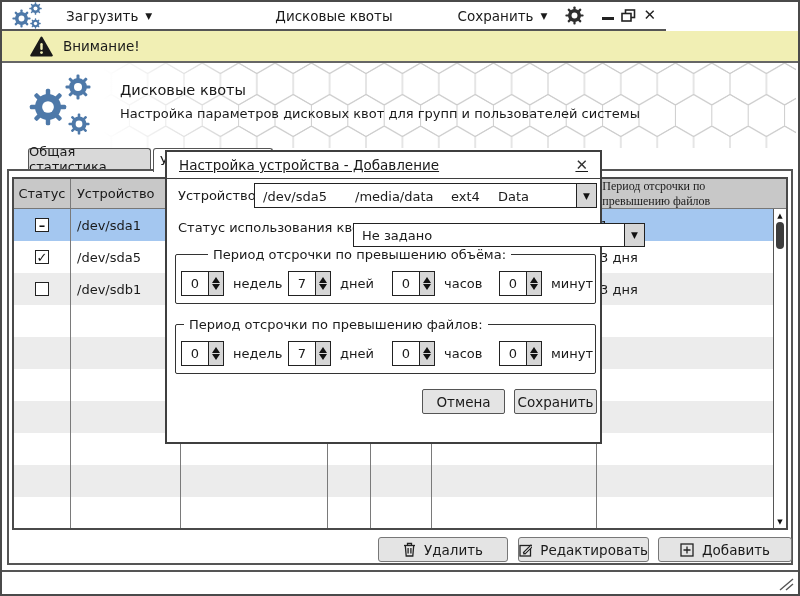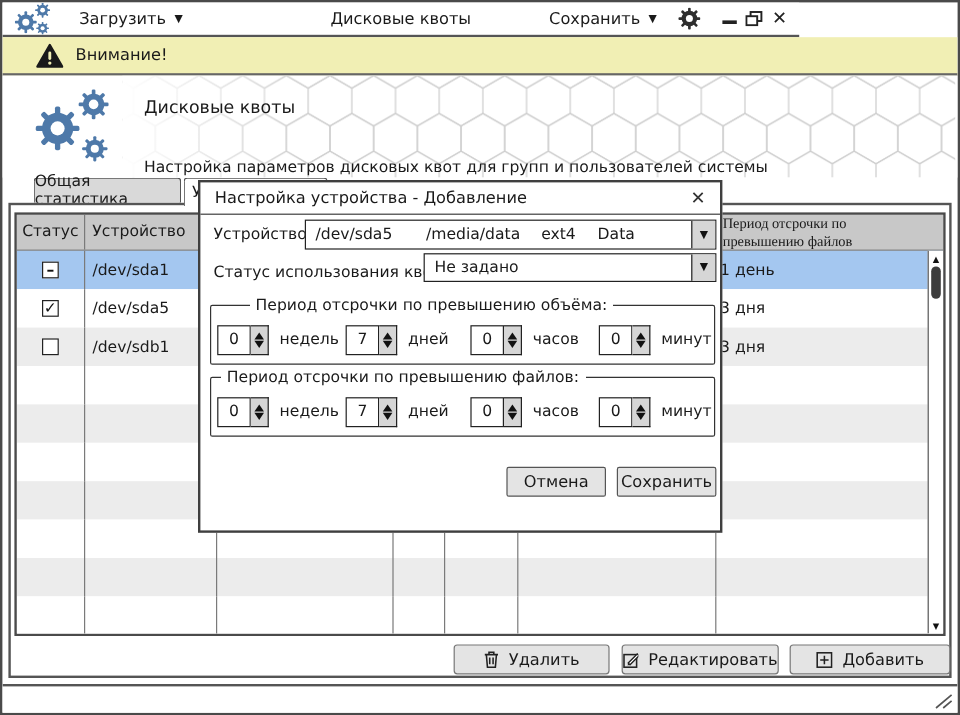--- a/index.html
+++ b/index.html
@@ -24,21 +24,21 @@
   
   .warnbar { position:absolute; left:0; top:29px; width:796px; height:32px;
              background:#f1efb4; border-bottom:2px solid #666;
              display:flex; align-items:center; gap:10px; padding-left:28px; font-size:13.5px; }
 
   
   .banner { position:absolute; left:0; top:61px; width:796px; height:85px; background:#fff; }
   .hexbg { position:absolute; left:0; top:0; }
   .banner-logo { position:absolute; left:27px; top:11px; }
   .banner-title { position:absolute; left:118px; top:19px; font-size:14.5px; }
-  .banner-sub   { position:absolute; left:118px; top:43px; font-size:13px;margin-top:26px; }
+  .banner-sub   { position:absolute; left:118px; top:43px; font-size:13px; }
 
   
   .tab { position:absolute; height:21px; top:146px; border:1.5px solid #555; border-bottom:none;
          font-size:13px; display:flex; align-items:center; justify-content:center;
          border-radius:3px 3px 0 0; }
   .tab-general { left:26px; width:123px; background:#d9d9d9; }
   .tab-devices { left:151px; width:120px; background:#fff; height:24px; z-index:3;
                  justify-content:flex-start; padding-left:6px; }
   .tabframe { position:absolute; left:5px; top:167px; width:786px; height:396px;
               border:2px solid #555; background:#fff; z-index:1; }
@@ -77,21 +77,21 @@
   .abtn-edit { left:516px; width:131px; }
   .abtn-add  { left:656px; width:134px; }
 
   
   .statusbar { position:absolute; left:0; top:568px; width:796px; height:24px;
                border-top:2px solid #555; background:#fff; }
   .grip { position:absolute; right:4px; bottom:3px; }
 
   
   .dialog { position:absolute; left:163px; top:148px; width:437px; height:294px;
-            background:#fff; border:2px solid #3f3f3f; z-index:10; }
+            background:#fff; border:2px solid #3f3f3f; z-index:10;text-decoration:underline; }
   .dlg-titlebar { height:27px; border-bottom:1.5px solid #3f3f3f;
                   display:flex; align-items:center; padding:0 12px; font-size:13.5px; }
   .dlg-close { margin-left:auto; font-size:15px; color:#333; }
   .dlg-body { position:relative; width:100%; height:264px; }
   .dlg-label { position:absolute; font-size:13px; }
   .combo { position:absolute; border:1.7px solid #222; background:#fff; display:flex; }
   .combo-text { position:relative; flex:1; font-size:13px; }
   .combo-text span { position:absolute; top:50%; transform:translateY(-50%); white-space:nowrap; }
   .combo-btn { width:20px; border-left:1.7px solid #222; background:#d6d6d6;
                display:flex; align-items:center; justify-content:center; font-size:9px; color:#111; }
@@ -378,21 +378,21 @@
         <div class="combo-text">
           <span style="left:8px">/dev/sda5</span>
           <span style="left:100px">/media/data</span>
           <span style="left:196px">ext4</span>
           <span style="left:243px">Data</span>
         </div>
         <div class="combo-btn">▼</div>
       </div>
 
       <div class="dlg-label" style="left:11px; top:41px;">Статус использования квот:</div>
-      <div class="combo" style="left:186px; top:32px; width:244px; height:24px;">
+      <div class="combo" style="left:186px; top:44px; width:292px; height:24px;">
         <div class="combo-text">
           <span style="left:8px">Не задано</span>
         </div>
         <div class="combo-btn">▼</div>
       </div>
 
       <fieldset class="grp" style="top:68px;padding-left:24px;">
         <legend>Период отсрочки по превышению объёма:</legend>
         <div class="spin" style="left:5px;">
           <div class="spin-box">0</div>
@@ -421,21 +421,21 @@
         <div class="spin" style="left:323px;">
           <div class="spin-box">0</div>
           <div class="spin-btns">
             <span class="tri-up"></span>
             <span class="tri-down"></span>
           </div>
           <span class="spin-unit">минут</span>
         </div>
       </fieldset>
 
-      <fieldset class="grp" style="top:128px;">
+      <fieldset class="grp" style="top:138px;">
         <legend>Период отсрочки по превышению файлов:</legend>
         <div class="spin" style="left:5px;">
           <div class="spin-box">0</div>
           <div class="spin-btns">
             <span class="tri-up"></span>
             <span class="tri-down"></span>
           </div>
           <span class="spin-unit">недель</span>
         </div>
         <div class="spin" style="left:112px;">

